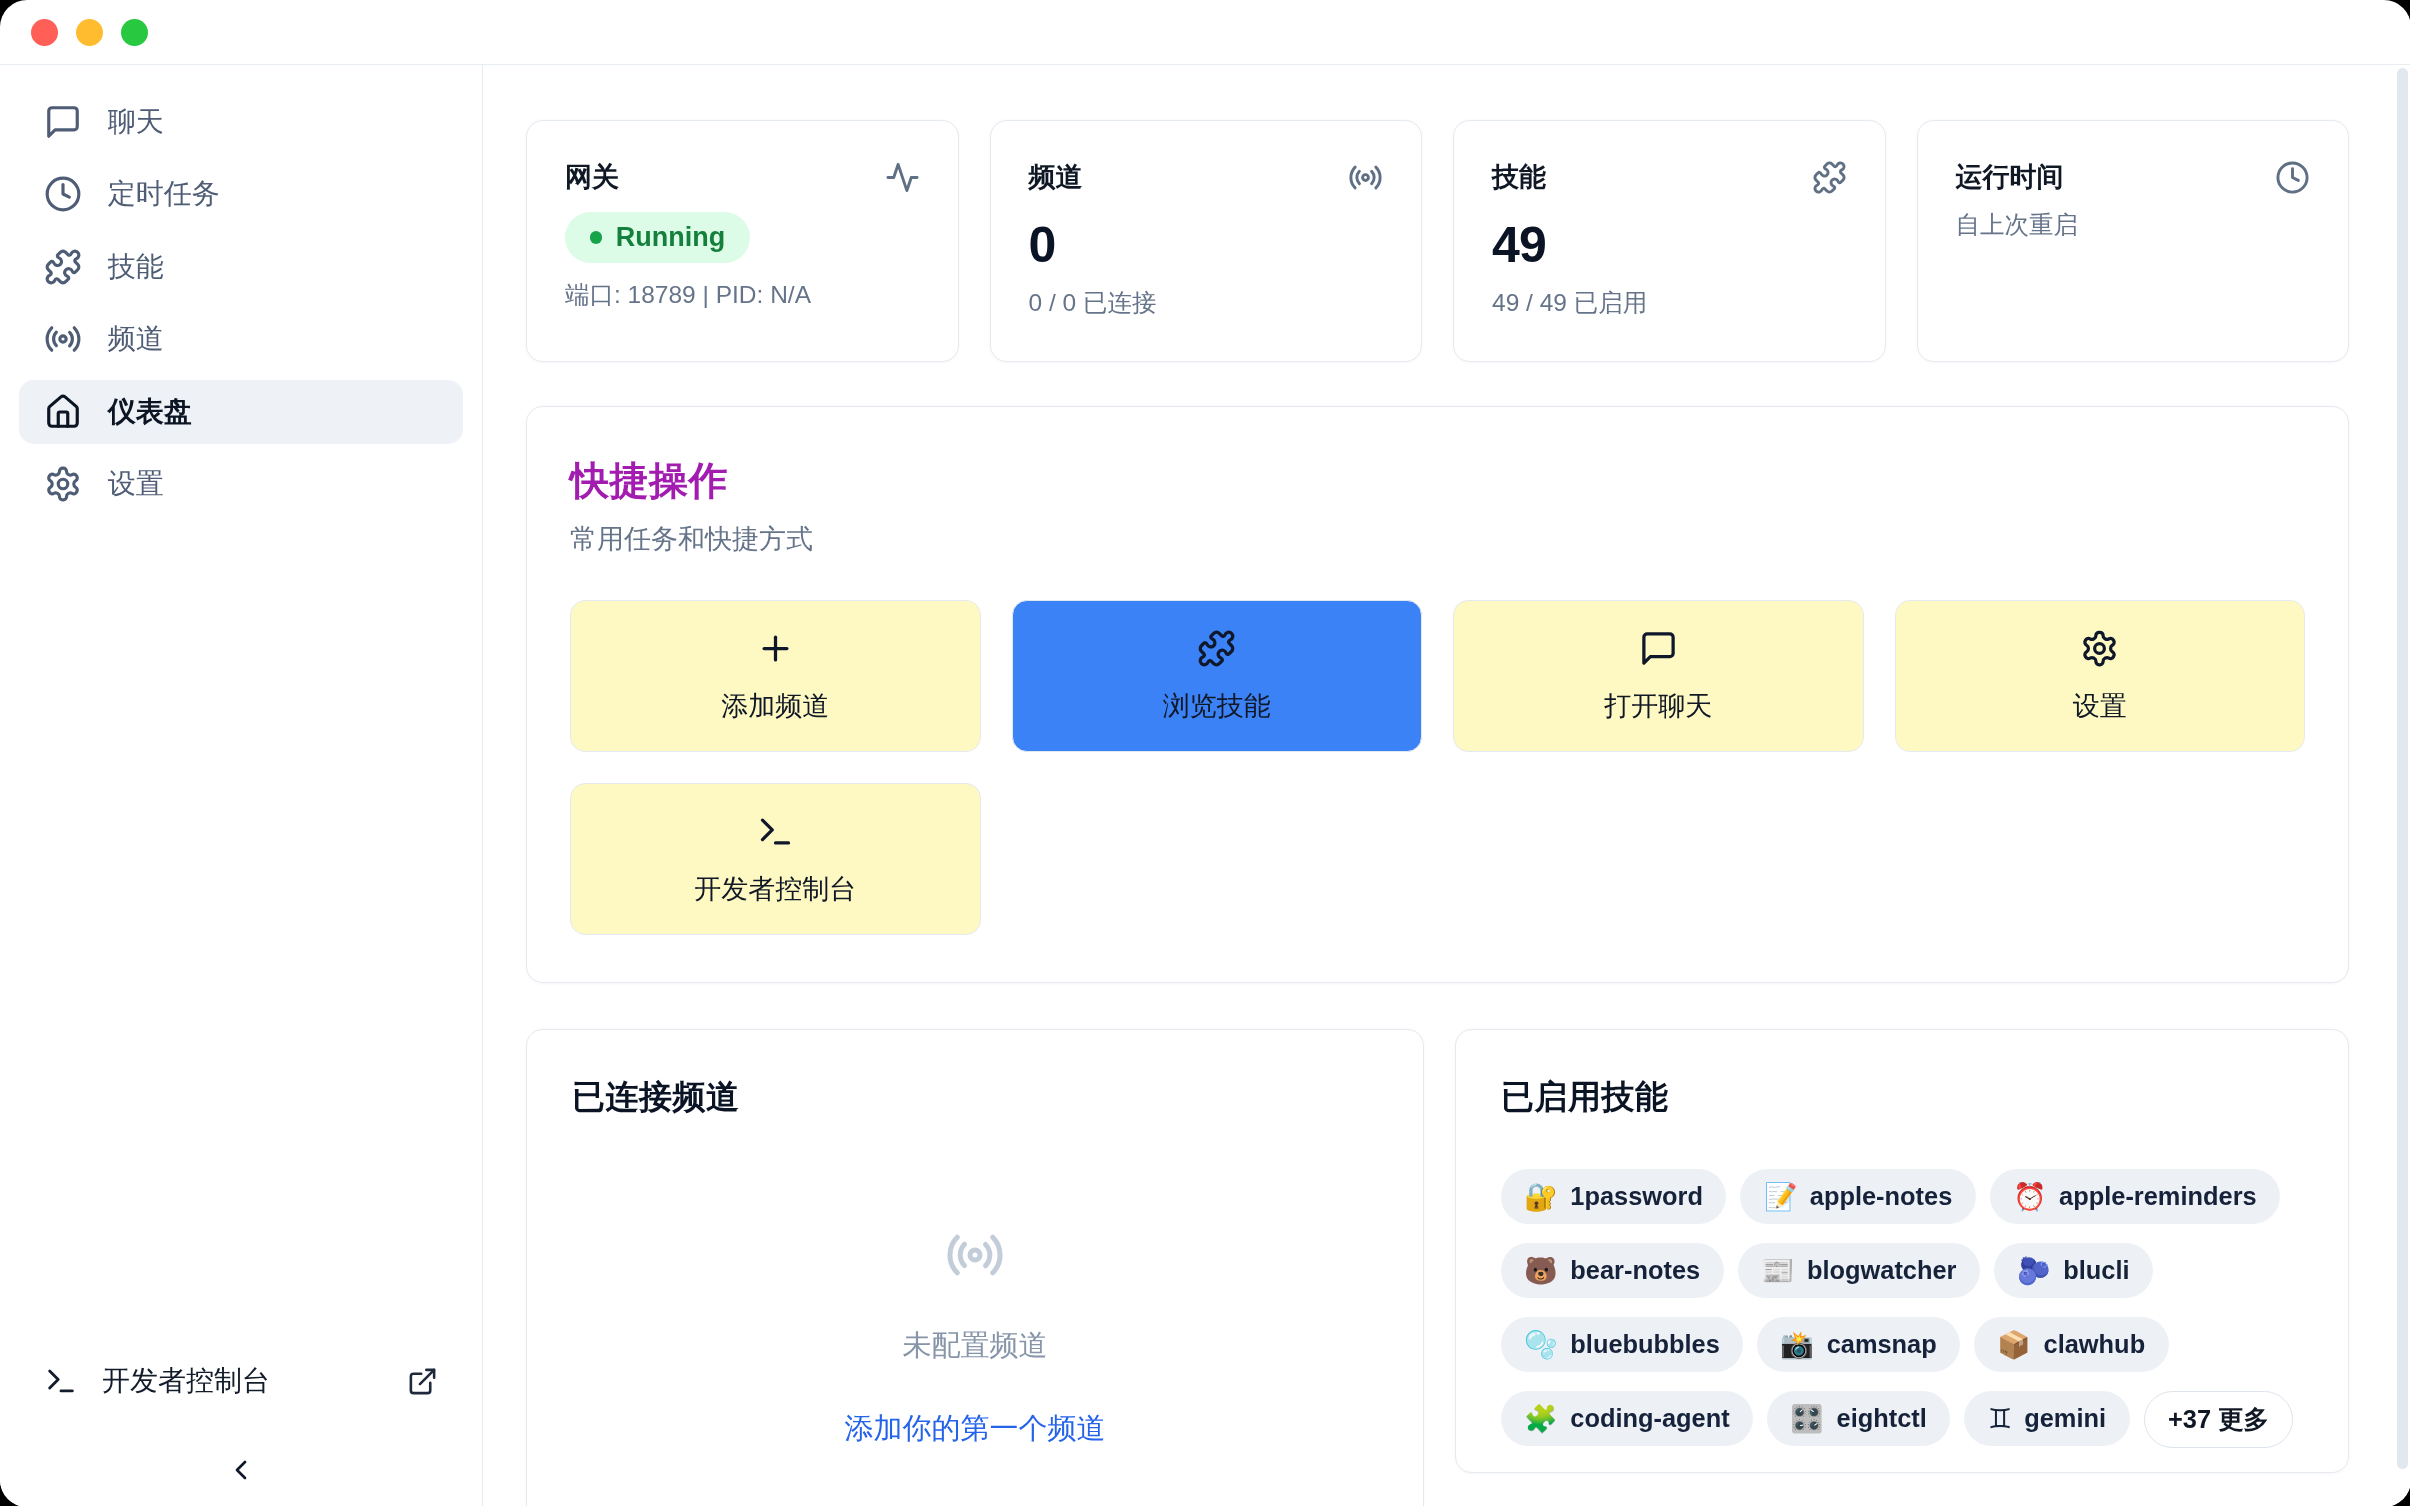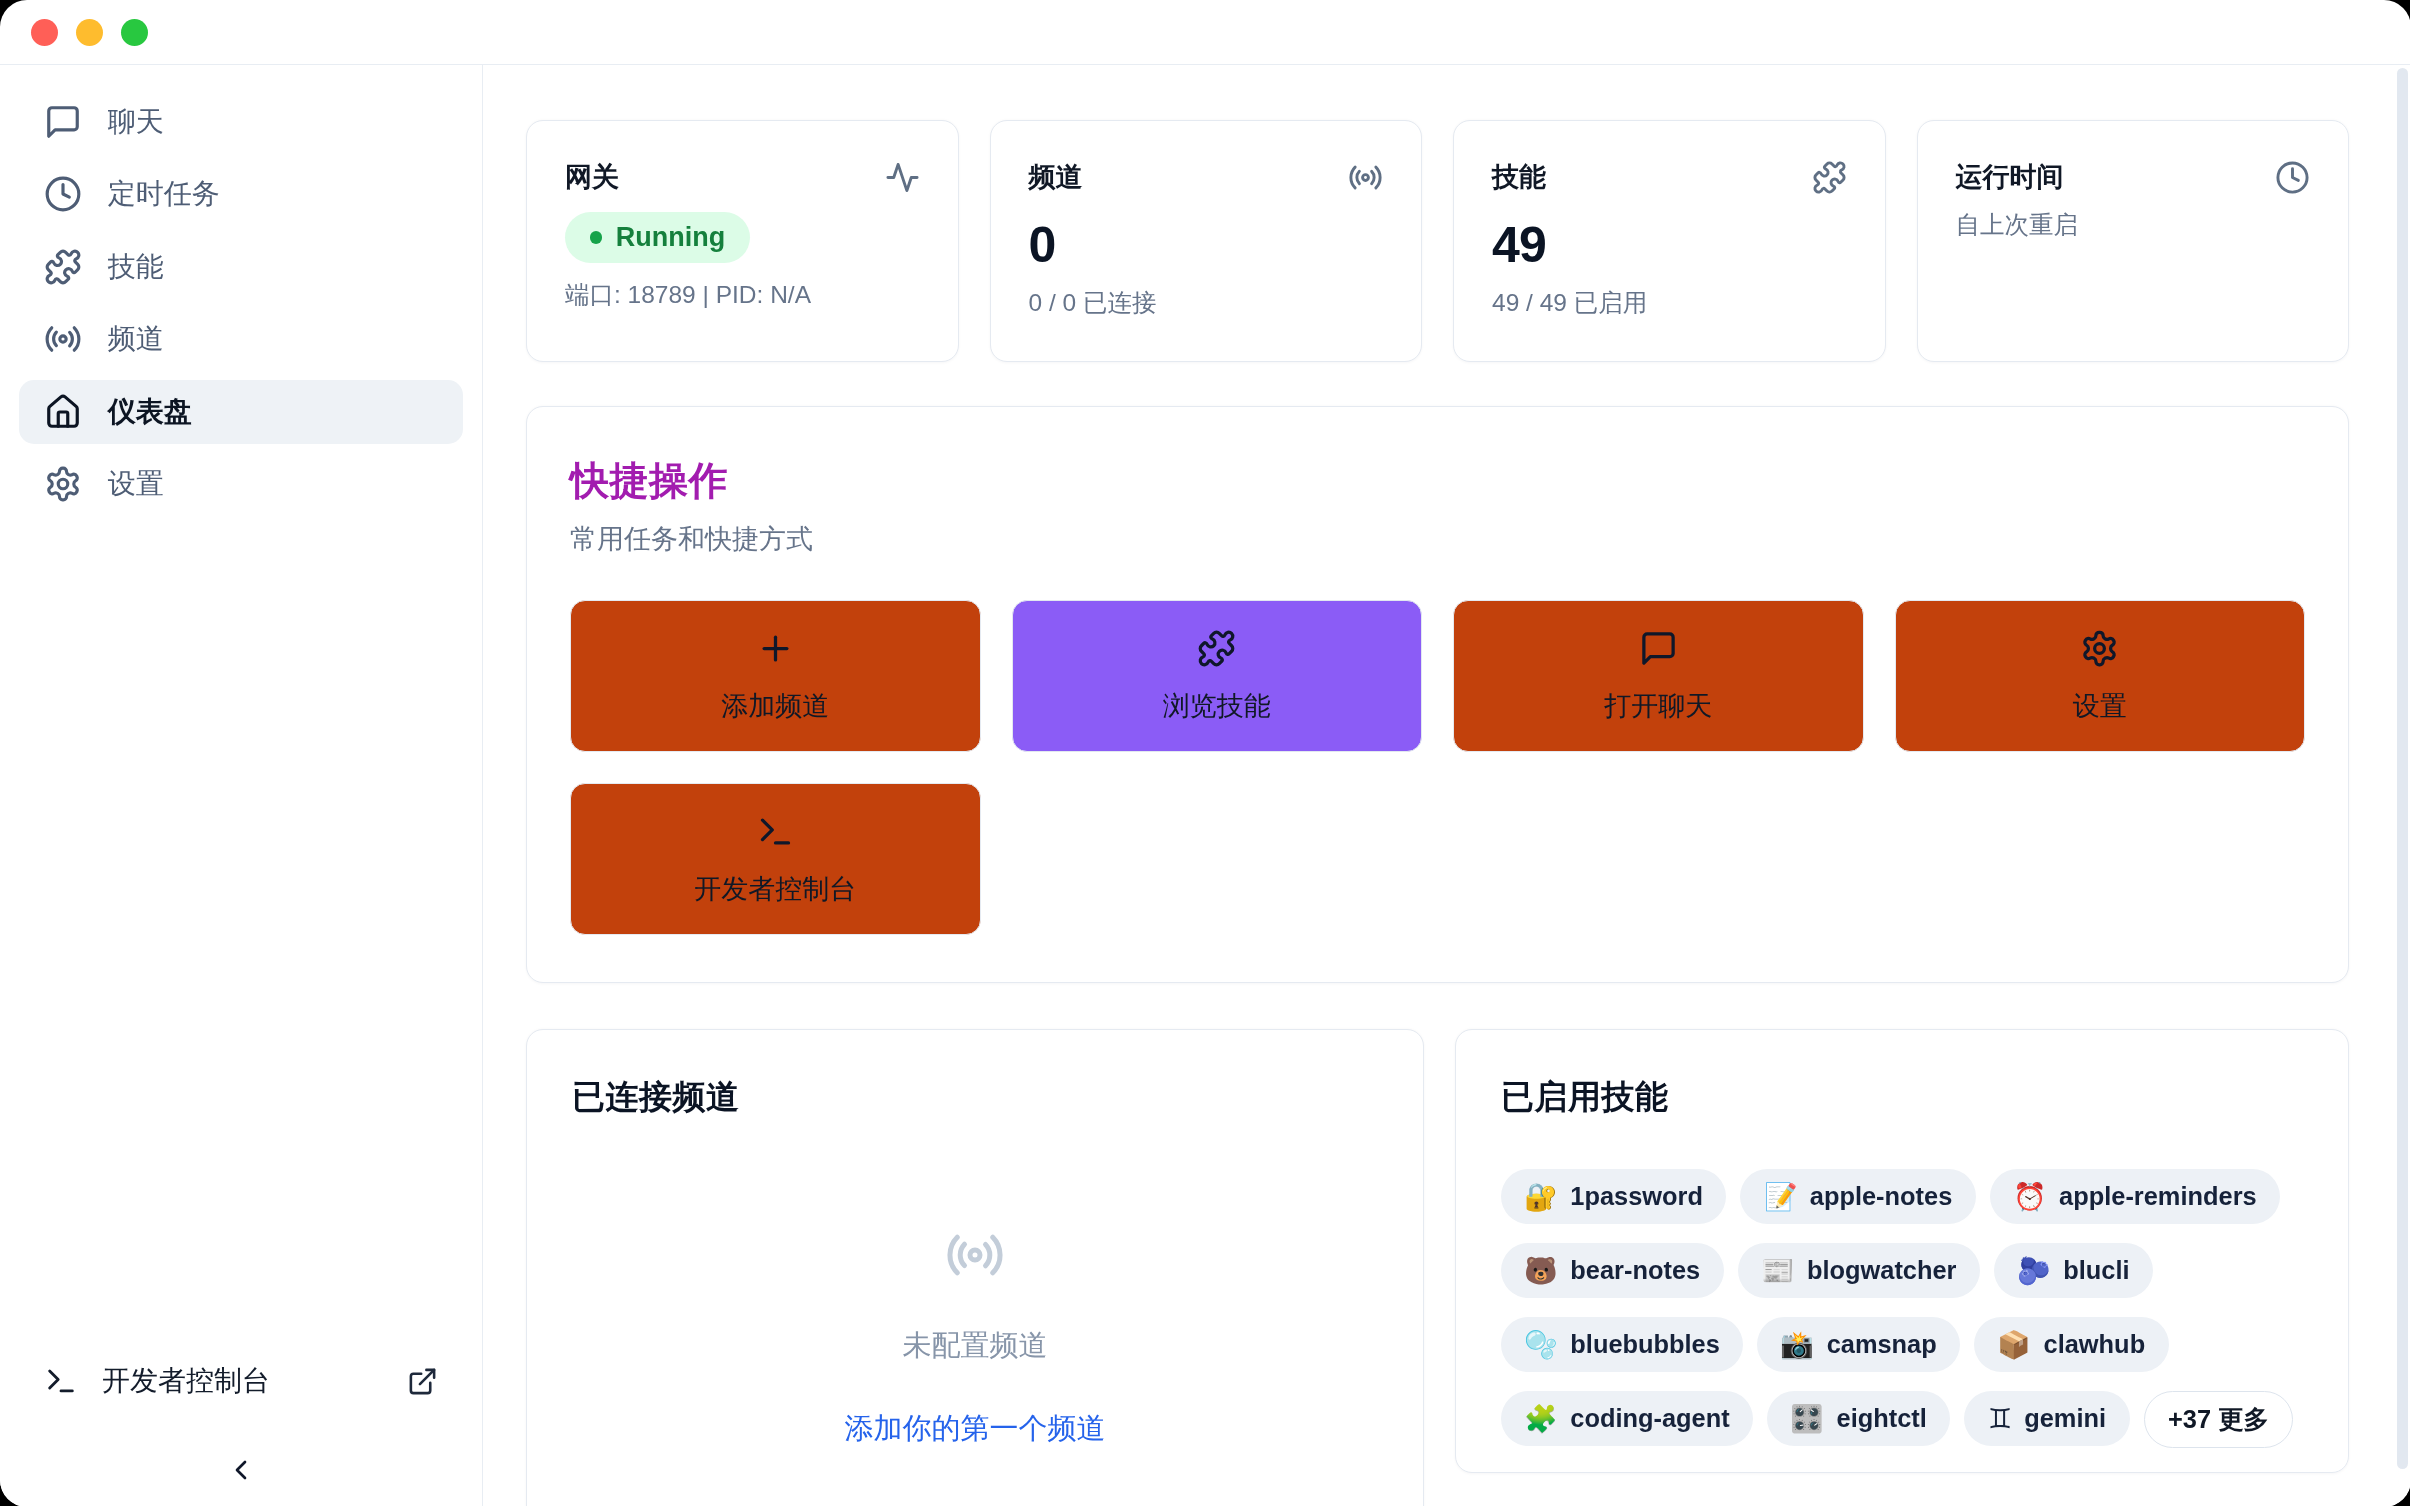--- a/index.html
+++ b/index.html
@@ -45,24 +45,24 @@
   .badge-running{display:inline-flex;align-items:center;gap:14px;background:#dcfce7;color:#15803d;font-size:27px;
                  font-weight:700;height:51px;padding:0 24.5px;border-radius:941px;margin-top:17px;}
   .badge-running .dot{width:12.2px;height:12.2px;border-radius:50%;background:#16a34a;}
   .gw-sub{margin-top:15px;}
 
   
   .qa-panel{margin-top:44px;padding:47px 43px;}
   .qa-title{font-size:39px;font-weight:800;color:#a21caf;letter-spacing:0.5px;}
   .qa-sub{font-size:27px;color:#66748a;margin-top:13px;}
   .qa-grid{display:grid;grid-template-columns:repeat(4,1fr);gap:31px;margin-top:43px;}
-  .qa-btn{height:152px;border:0.9px solid #e5eaf1;border-radius:15px;background:#c2410c;display:flex;flex-direction:column;
+  .qa-btn{height:152px;border:0.9px solid #e5eaf1;border-radius:15px;background:#fef9c3;display:flex;flex-direction:column;
           align-items:center;justify-content:center;gap:20px;font-size:27px;font-weight:500;color:#101826;cursor:pointer;box-sizing:border-box;}
   .qa-btn .ic{width:39px;height:39px;color:#0f172a;}
-  .qa-btn.highlight{background:#8b5cf6;border-color:#e2e8f0;}
+  .qa-btn.highlight{background:#3b82f6;border-color:#e2e8f0;}
 
   
   .bottom{display:grid;grid-template-columns:898px 1fr;gap:31px;margin-top:46px;align-items:start;}
   .panel-title{font-size:33px;font-weight:800;color:#0b1424;letter-spacing:0.5px;}
   .channels-card{height:603px;padding:45px 45px;}
   .empty{display:flex;flex-direction:column;align-items:center;margin-top:105px;}
   .empty .ic{width:60px;height:60px;color:#c3cdd9;}
   .empty-text{font-size:29px;color:#8795a9;margin-top:41px;}
   .empty-link{font-size:29px;color:#2563eb;font-weight:500;margin-top:43px;cursor:pointer;}
   .skills-card{height:444px;padding:45px 45px;}

